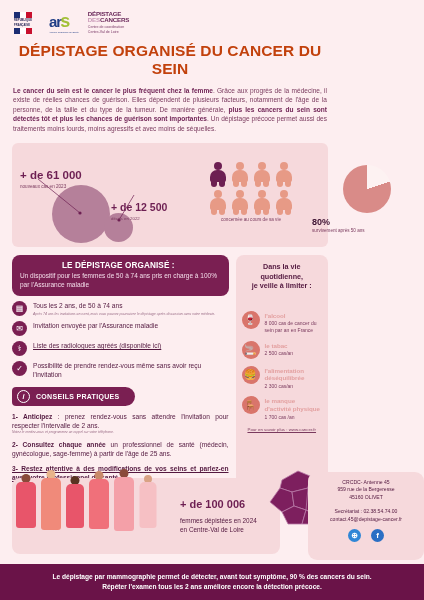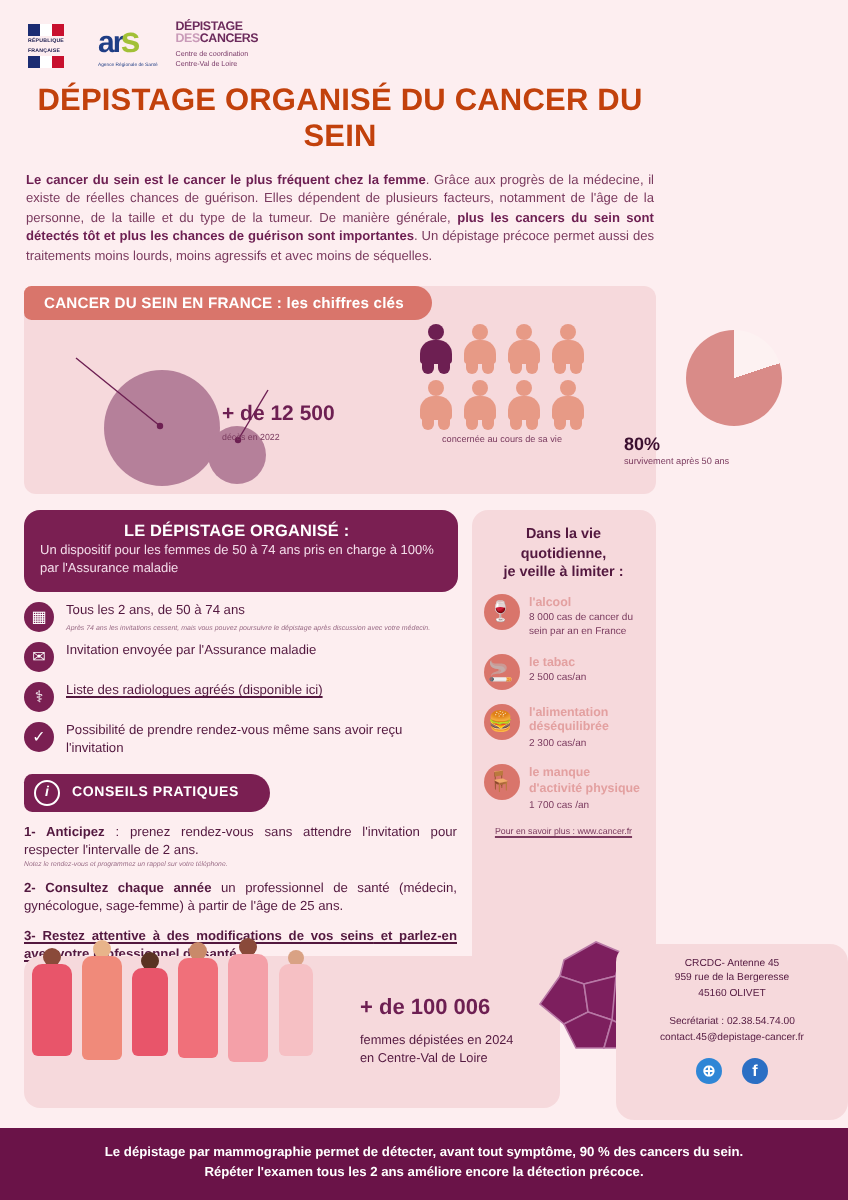--- a/index.html
+++ b/index.html
@@ -114,21 +114,21 @@
   }
   .tips-banner .lbl{font-size:7px;font-weight:bold;letter-spacing:.3px;}
 
   .tips{margin-top:6px;}
   .tip{font-size:6.6px;line-height:9px;color:#53183f;margin-bottom:6px;text-align:justify;}
   .tip b{color:#53183f;}
   .tip .note{display:block;font-size:3.4px;line-height:4.4px;color:#9a6c86;font-style:italic;margin-top:0px;}
   .tip.ul{text-decoration:underline;font-weight:bold;}
 
   
-  .rc-title{text-align:center;font-size:7.2px;font-weight:bold;color:#53183f;line-height:9.6px;margin-bottom:6px;}
+  .rc-title{text-align:center;font-size:7.2px;font-weight:bold;color:#53183f;line-height:9.6px;margin-bottom:20px;}
   .rc-item{display:flex;gap:5px;align-items:flex-start;margin-bottom:7px;}
   .rc-ic{width:18px;height:18px;min-width:18px;border-radius:50%;background:#d9756b;color:#fff;
          display:flex;align-items:center;justify-content:center;font-size:10px;}
   .rc-txt{padding-top:1px;}
   .rc-h{font-size:6.2px;font-weight:bold;color:#e3a0a0;line-height:7.6px;}
   .rc-s{font-size:5px;color:#7a3a5e;line-height:6.6px;margin-top:1px;}
   .rc-link{text-align:center;font-size:4.4px;color:#7a3a5e;text-decoration:underline;margin-top:2px;}
 
   
   .bottom{position:absolute;left:12px;top:472px;width:400px;height:92px;}
@@ -191,32 +191,35 @@
       <div class="dep-sub">Centre de coordination</div>
       <div class="dep-sub">Centre-Val de Loire</div>
     </div>
   </div>
 
   <div class="title">DÉPISTAGE ORGANISÉ DU CANCER DU SEIN</div>
 
   <div class="intro"><b>Le cancer du sein est le cancer le plus fréquent chez la femme</b><span>. Grâce aux progrès de la médecine, il existe de réelles chances de guérison. Elles dépendent de plusieurs facteurs, notamment de l'âge de la personne, de la taille et du type de la tumeur. De manière générale, </span><b>plus les cancers du sein sont détectés tôt et plus les chances de guérison sont importantes</b><span>. Un dépistage précoce permet aussi des traitements moins lourds, moins agressifs et avec moins de séquelles.</span></div>
 
   <div class="figures">
-    <div class="fig-banner">CANCER DU SEIN EN FRANCE : les chiffres clés</div>
     <div class="fig-body">
 
       <div class="bubbles">
         <div class="bubble-big"></div>
         <div class="bubble-small"></div>
         <svg style="position:absolute;left:0;top:0" width="170" height="84">
           <line x1="22" y1="16" x2="64" y2="50" stroke="#6d1f52" stroke-width="0.7"></line>
           <circle cx="64" cy="50" r="1.6" fill="#6d1f52"></circle>
           <line x1="118" y1="32" x2="103" y2="57" stroke="#6d1f52" stroke-width="0.7"></line>
           <circle cx="103" cy="57" r="1.6" fill="#6d1f52"></circle>
         </svg>
+        <div class="lbl-61">
+          <span class="big">+ de 61 000</span>
+          <span class="small">nouveaux cas en 2023</span>
+        </div>
         <div class="lbl-125">
           <span class="big">+ de 12 500</span>
           <span class="small">décès en 2022</span>
         </div>
       </div>
 
       <div class="people">
         <div class="people-grid" id="people-grid">
             <div class="ppl hl">
               <span class="head"></span>

